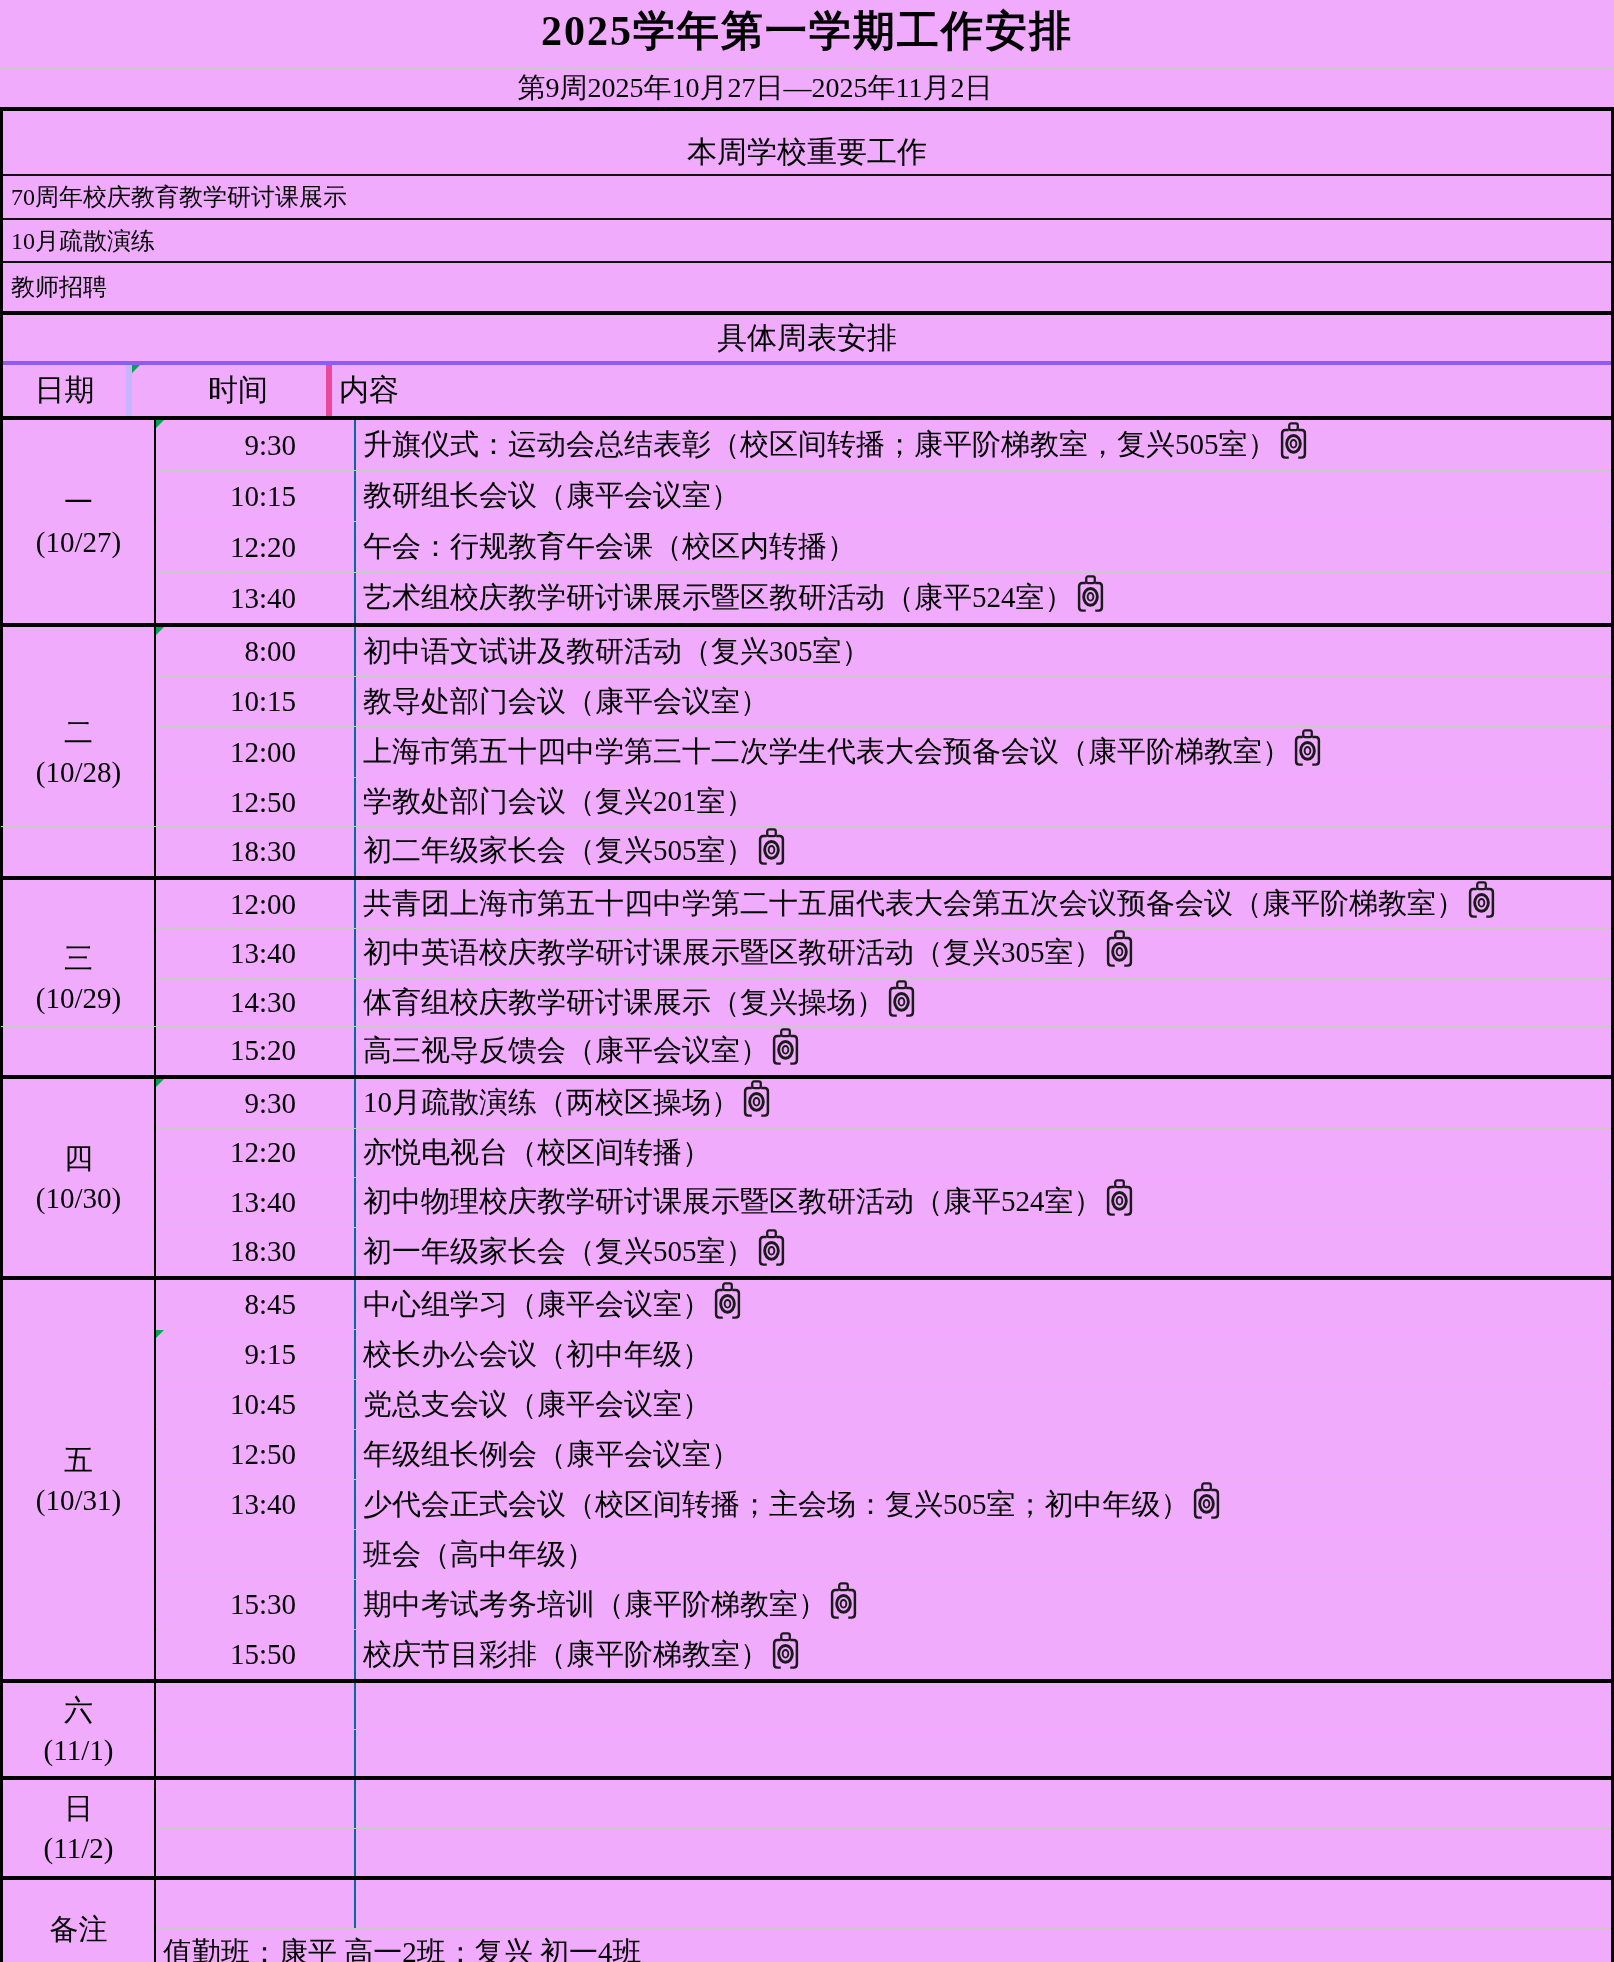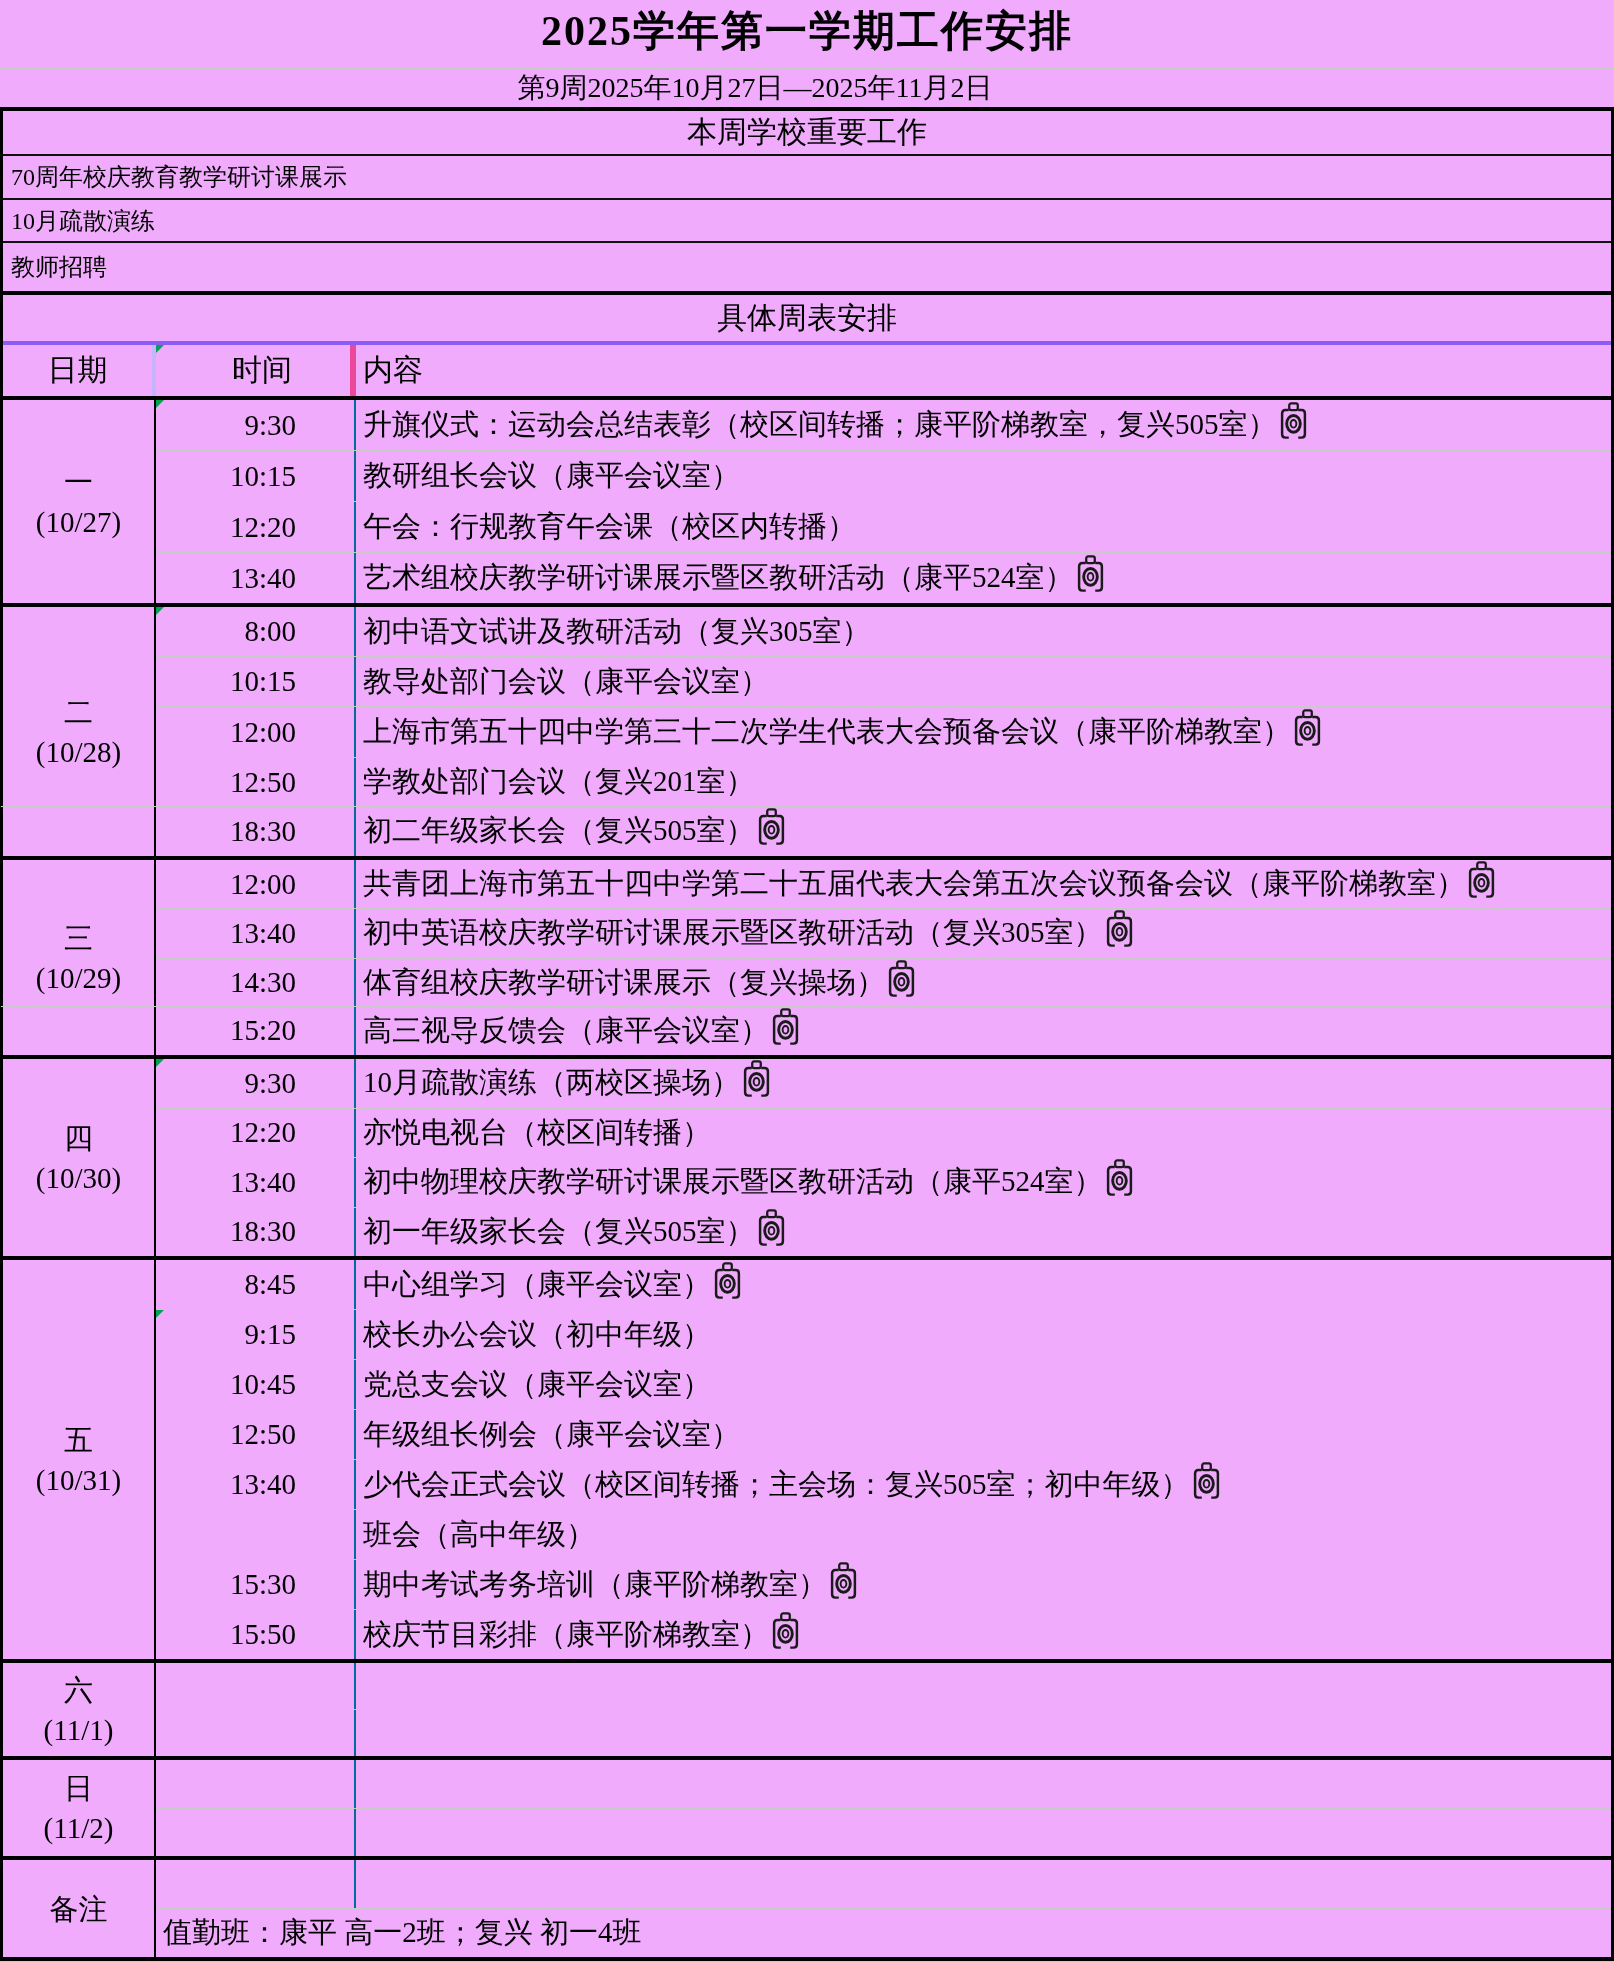--- a/index.html
+++ b/index.html
@@ -32,37 +32,37 @@
     border-top:4px solid #000;
     border-bottom:4px solid #000;
     border-left:3px solid #000;
     border-right:3px solid #000;
     box-sizing:border-box;
   }
   .sec-title{
     text-align:center;font-size:30px;
     display:flex;align-items:center;justify-content:center;
   }
-  .sec-important{height:43px;border-bottom:2px solid #111;}
+  .sec-important{height:43px;border-bottom:2px solid #111;margin-top:20px;}
   .work-item{
     font-size:24px;padding-left:8px;
     display:flex;align-items:center;
   }
   .wi-0{height:42px;border-bottom:2px solid #111;}
   .wi-1{height:41px;border-bottom:2px solid #111;}
   .wi-2{height:48px;border-bottom:4px solid #000;}
   .sec-weekly{height:46px;border-bottom:4px solid #8b5cf6;}
   
   .col-header{
     height:51px;border-bottom:4px solid #000;
     display:flex;font-size:30px;
   }
   .ch-date{
-    width:153px;flex:none;box-sizing:border-box;
-    border-right:4px solid #c4b5fd;
+    width:129px;flex:none;box-sizing:border-box;
+    border-right:6px solid #c4b5fd;
     display:flex;align-items:center;justify-content:center;
   }
   .ch-time{
     width:200px;flex:none;box-sizing:border-box;
     border-right:6px solid #ec4899;
     display:flex;align-items:center;justify-content:flex-end;
     padding-right:58px;position:relative;
   }
   .ch-content{
     flex:1;display:flex;align-items:center;

